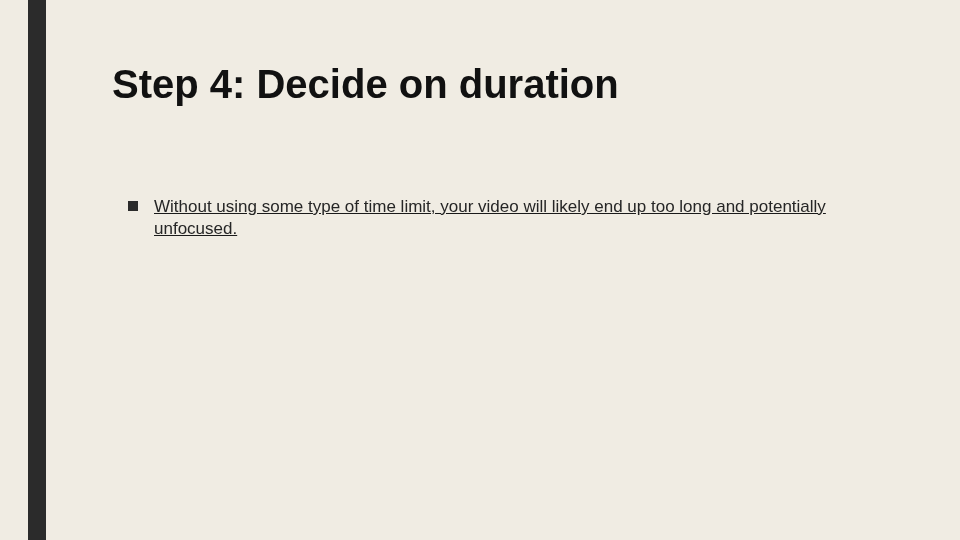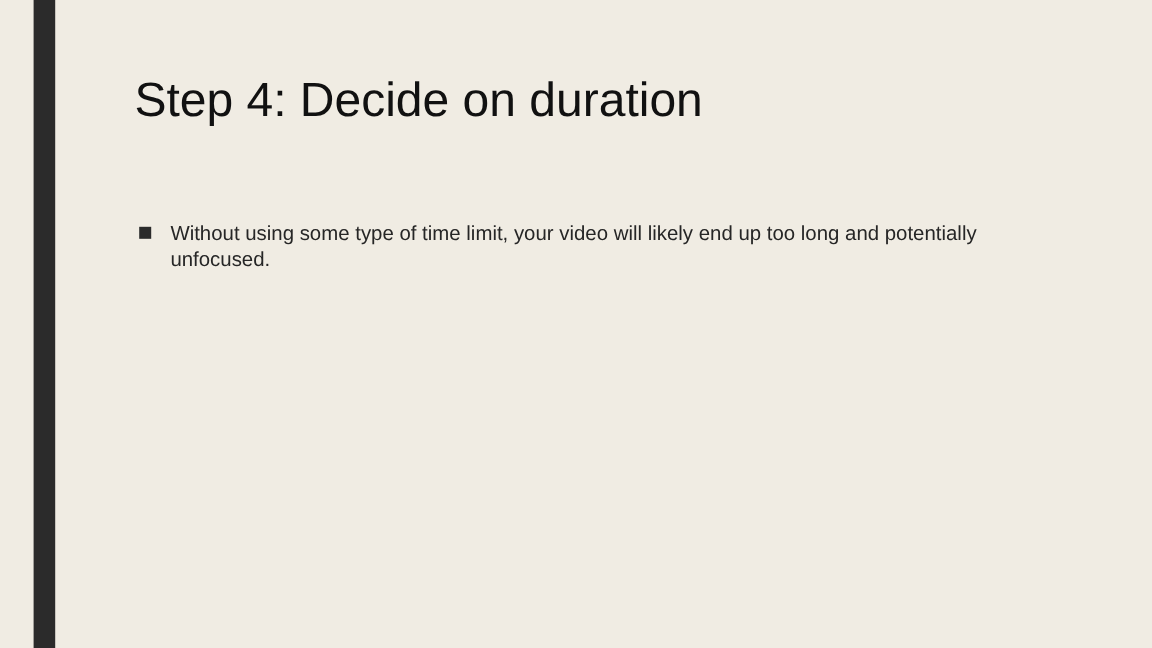--- a/index.html
+++ b/index.html
@@ -28,34 +28,35 @@
     left: 28px;
     width: 18px;
     height: 540px;
     background: #2b2b2b;
   }
   .title {
     position: absolute;
     top: 62px;
     left: 112px;
     font-size: 40px;
-    font-weight: 400;
+    font-weight: 700;
     letter-spacing: 0px;
     color: #111;
   }
   .body {
     position: absolute;
     top: 180px;
     left: 112px;
     width: 790px;
   }
   .bullets {
     list-style: none;
-    margin: 4px;
+    margin: 16px;
     padding: 0;
+    text-decoration: underline;
   }
   .bullets li {
     position: relative;
     padding-left: 26px;
     font-size: 17px;
     line-height: 1.3;
     margin-bottom: 30px;
     color: #262626;
   }
   .bullets li::before {

